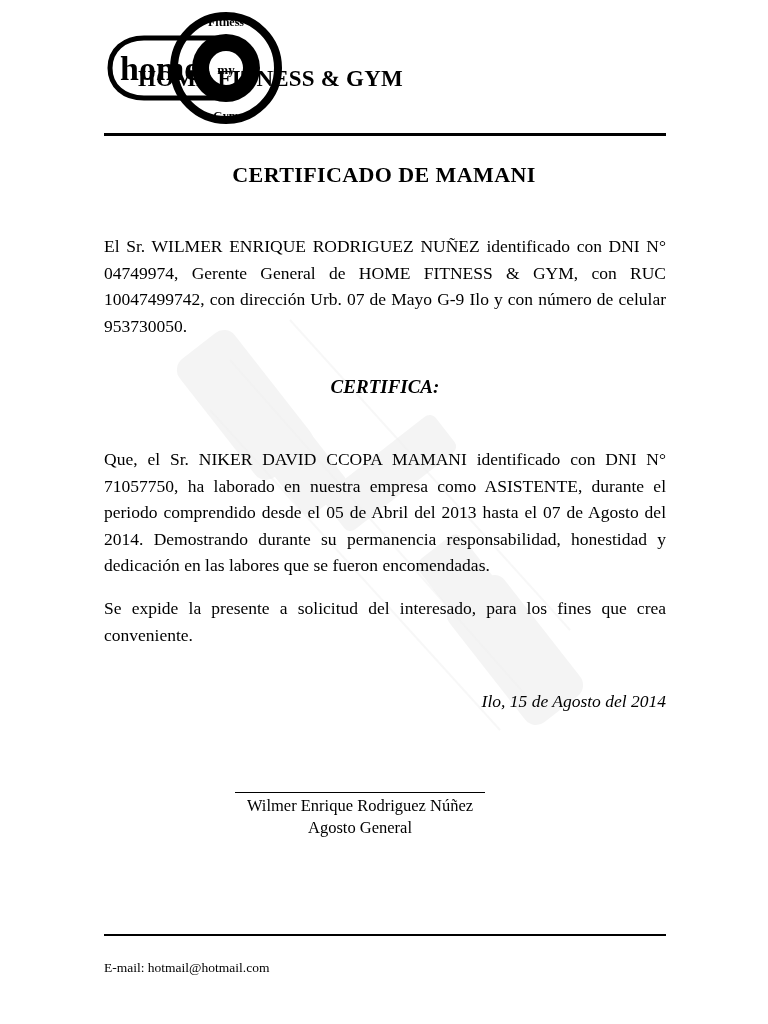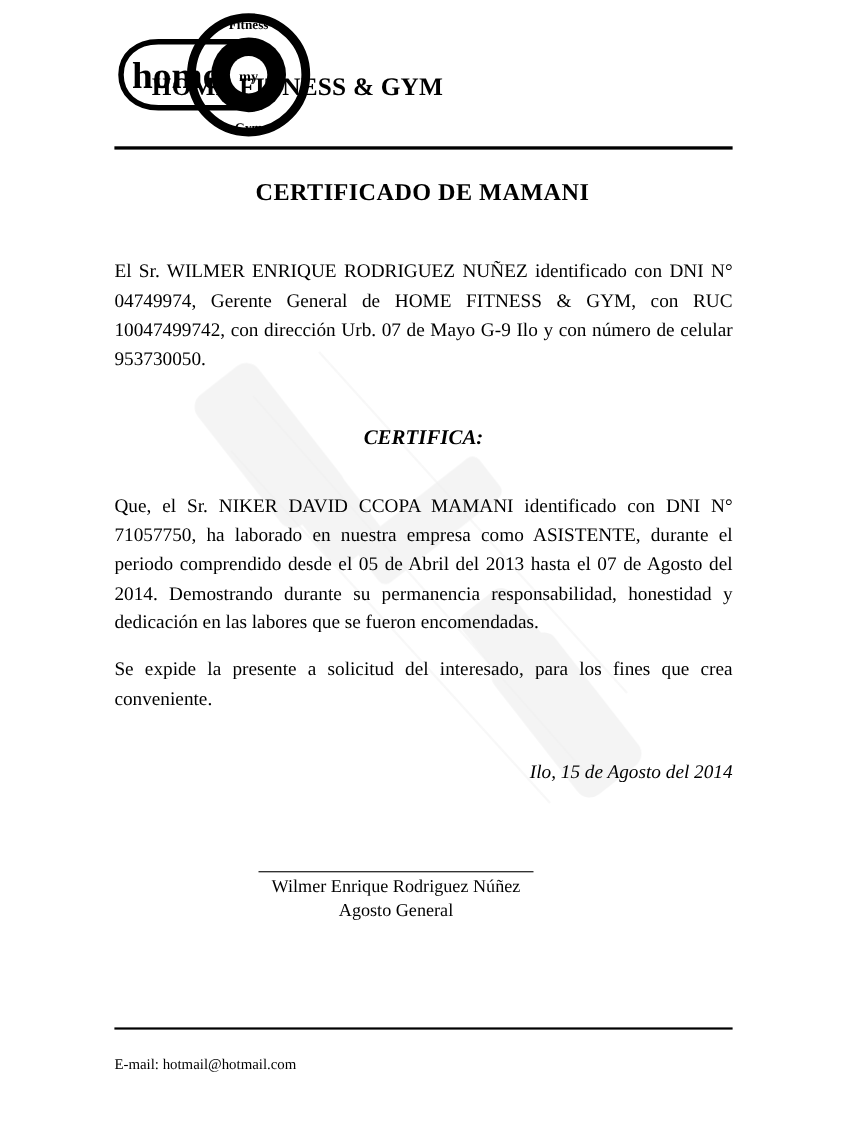--- a/index.html
+++ b/index.html
@@ -196,21 +196,21 @@
       <div class="company-name">HOME FITNESS &amp; GYM</div>
       <div class="header-rule"></div>
     </div>
 
     <h1 class="doc-title">CERTIFICADO DE MAMANI</h1>
 
     <div class="body-block" style="top:233px;">
       <p class="para">El Sr. WILMER ENRIQUE RODRIGUEZ NUÑEZ identificado con DNI N° 04749974, Gerente General de HOME FITNESS &amp; GYM, con RUC 10047499742, con dirección Urb. 07 de Mayo G-9 Ilo y con número de celular 953730050.</p>
     </div>
 
-    <div class="body-block" style="top:388px;">
+    <div class="body-block" style="top:376px;">
       <p class="certifica">CERTIFICA:</p>
     </div>
 
     <div class="body-block" style="top:446px;">
       <p class="para">Que, el Sr. NIKER DAVID CCOPA MAMANI identificado con DNI N° 71057750, ha laborado en nuestra empresa como ASISTENTE, durante el periodo comprendido desde el 05 de Abril del 2013 hasta el 07 de Agosto del 2014. Demostrando durante su permanencia responsabilidad, honestidad y dedicación en las labores que se fueron encomendadas.</p>
       <p class="para last-line-normal">Se expide la presente a solicitud del interesado, para los fines que crea conveniente.</p>
     </div>
 
     <div class="date-line" style="top:691px;">Ilo, 15 de Agosto del 2014</div>
 

